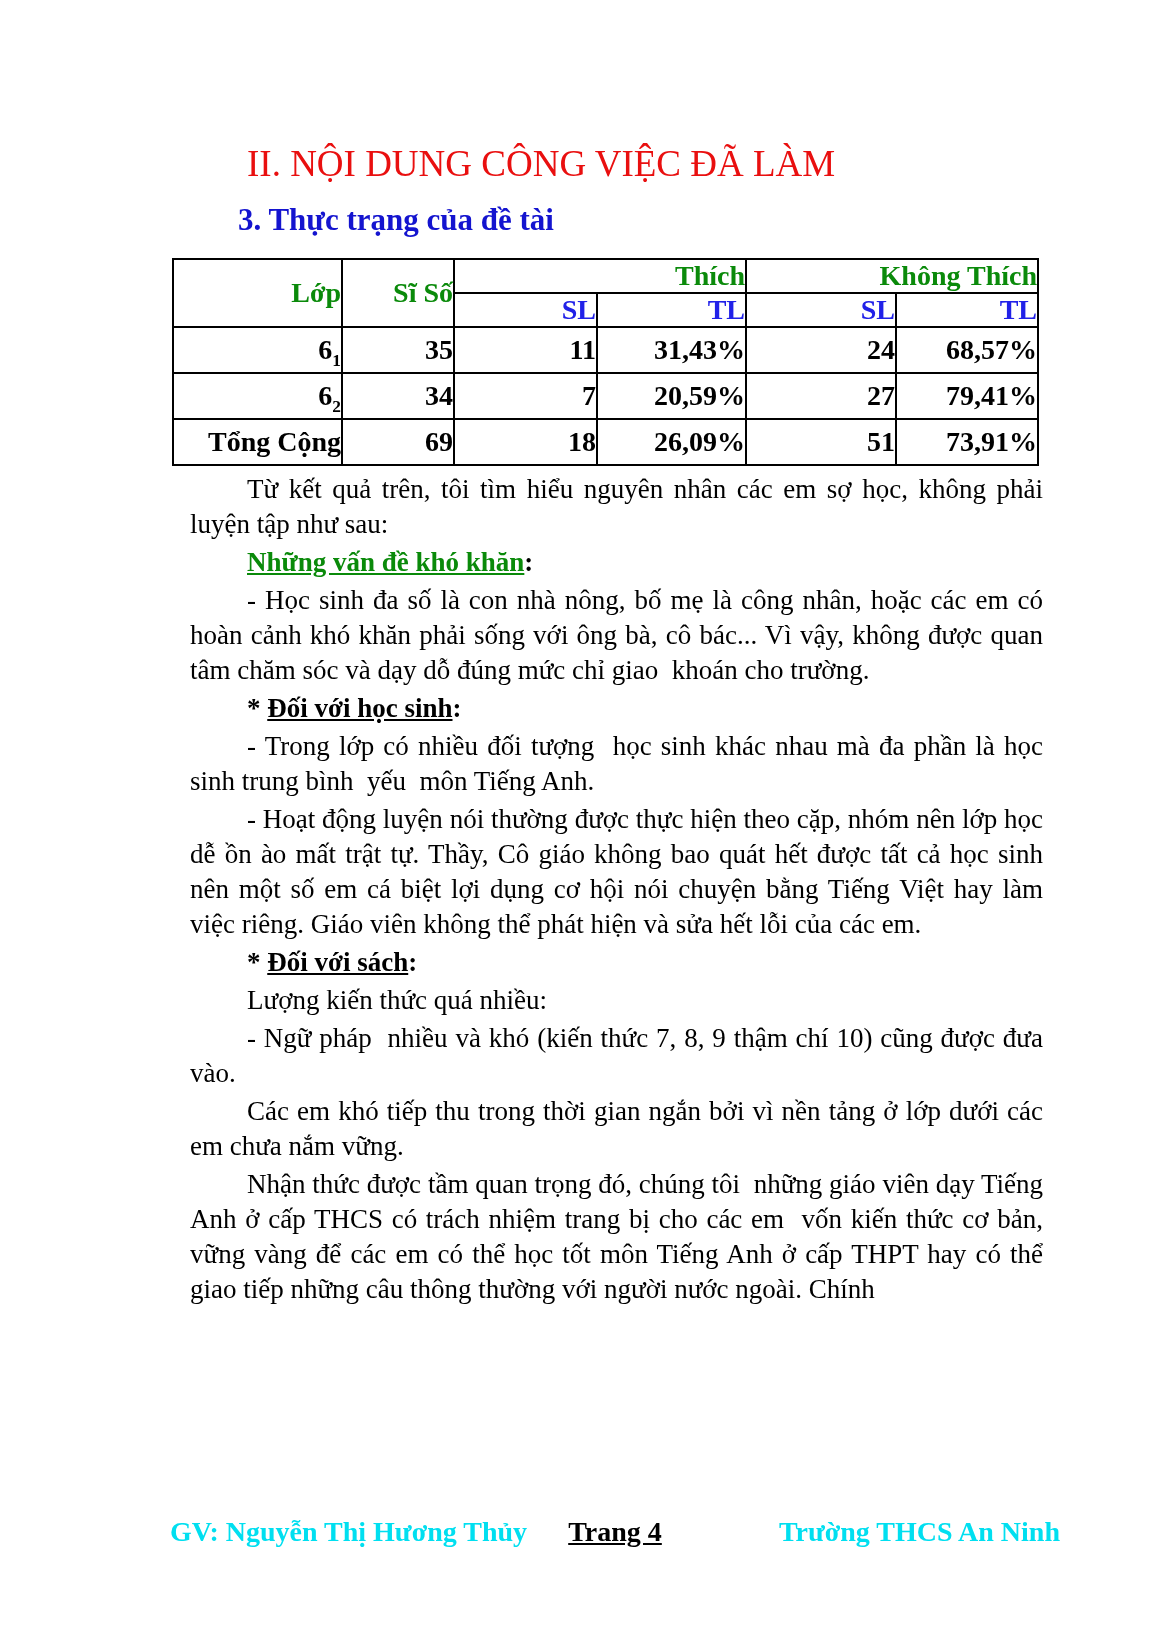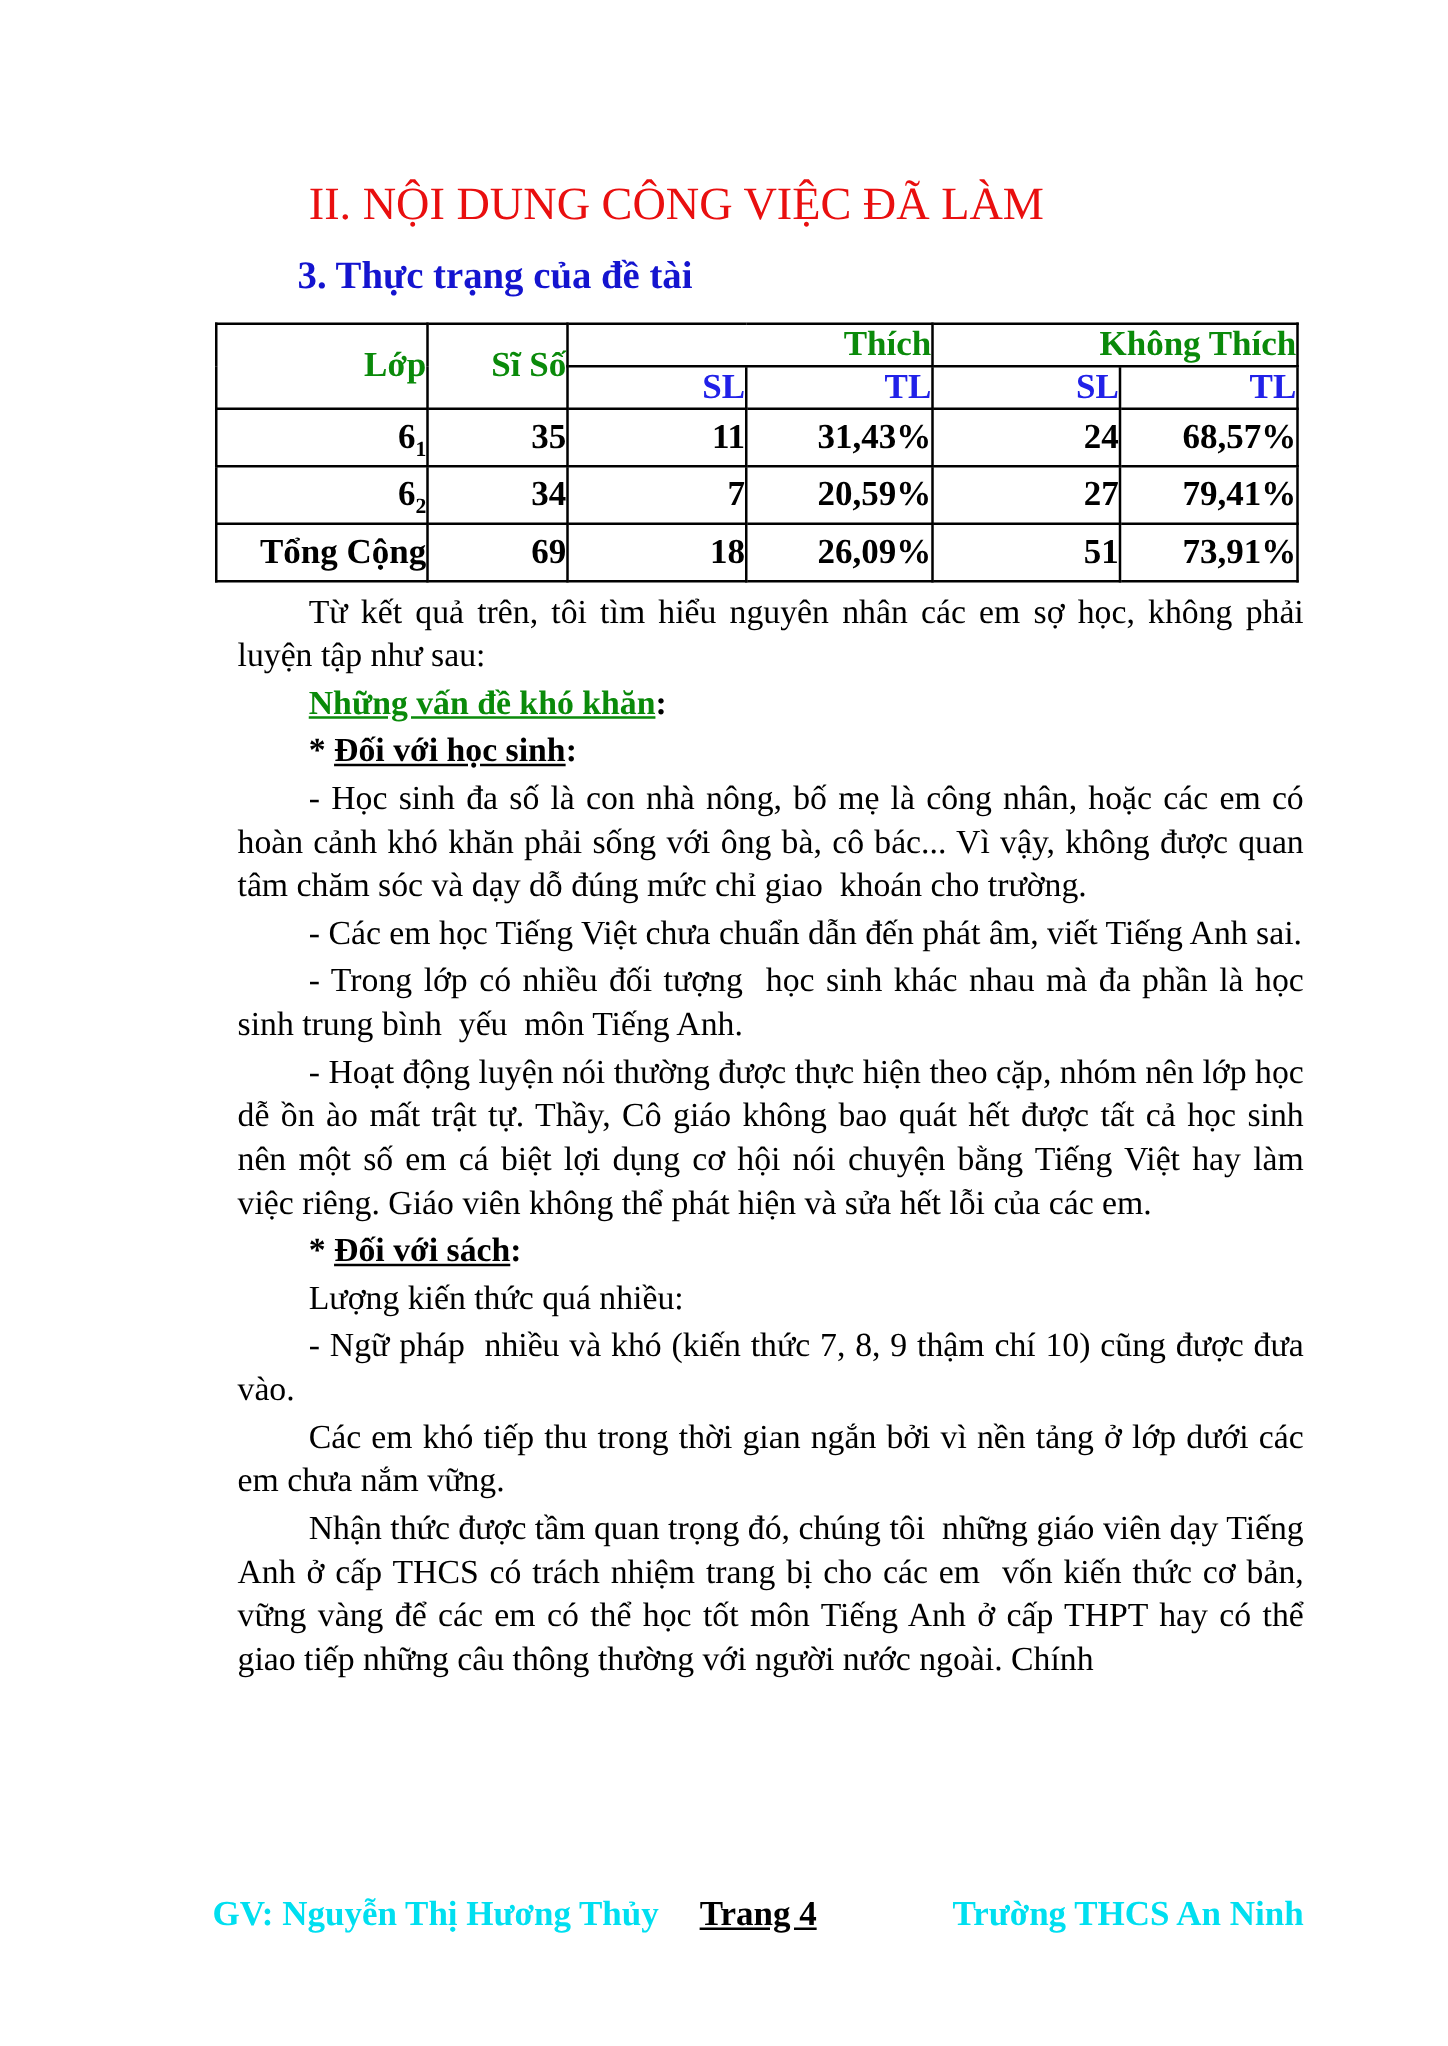--- a/index.html
+++ b/index.html
@@ -55,21 +55,21 @@
     vertical-align: middle;
   }
   table.survey th { font-size: 28px; }
   .th-green { color: var(--table-green, #0a8a0a); }
   .th-blue  { color: var(--table-blue, #2121e8); }
   tr.group-row th { height: 32px; }
   tr.sub-row th { height: 32px; }
   table.survey td { font-size: 28px; height: 44px; }
   .footer {
     position: absolute;
-    left: 170px; right: 115px; top: 1514px;
+    left: 170px; right: 98px; top: 1514px;
     display: flex; align-items: baseline;
     font-weight: bold; font-size: 28px; line-height: 36px;
   }
   .footer .teacher { flex: 1 1 0; text-align: left;  color: var(--footer-cyan, #00dff0); }
   .footer .school  { flex: 1 1 0; text-align: right; color: var(--footer-cyan, #00dff0); }
   .footer .pageno  { flex: 0 0 auto; color: #000; text-decoration: underline; }
 </style>
 </head>
 <body>
 
@@ -128,24 +128,23 @@
         <td>51</td>
         <td>73,91%</td>
       </tr>
     </tbody>
   </table>
 
   <p class="body-p">Từ kết quả trên, tôi tìm hiểu nguyên nhân các em sợ học, không phải luyện tập như sau:</p>
 
   <p class="body-p"><span class="green-head u">Những vấn đề khó khăn</span><span class="bold">:</span></p>
 
+  <p class="body-p">- Học sinh đa số là con nhà nông, bố mẹ là công nhân, hoặc các em có hoàn cảnh khó khăn phải sống với ông bà, cô bác... Vì vậy, không được quan tâm chăm sóc và dạy dỗ đúng mức chỉ giao  khoán cho trường.</p>
+
   <p class="body-p bold"><span>* </span><span class="u">Đối với học sinh</span><span>:</span></p>
-
-  <p class="body-p">- Học sinh đa số là con nhà nông, bố mẹ là công nhân, hoặc các em có hoàn cảnh khó khăn phải sống với ông bà, cô bác... Vì vậy, không được quan tâm chăm sóc và dạy dỗ đúng mức chỉ giao  khoán cho trường.</p>
-  <p class="body-p">- Các em học Tiếng Việt chưa chuẩn dẫn đến phát âm, viết Tiếng Anh sai.</p>
   <p class="body-p">- Trong lớp có nhiều đối tượng  học sinh khác nhau mà đa phần là học sinh trung bình  yếu  môn Tiếng Anh.</p>
   <p class="body-p">- Hoạt động luyện nói thường được thực hiện theo cặp, nhóm nên lớp học dễ ồn ào mất trật tự. Thầy, Cô giáo không bao quát hết được tất cả học sinh nên một số em cá biệt lợi dụng cơ hội nói chuyện bằng Tiếng Việt hay làm việc riêng. Giáo viên không thể phát hiện và sửa hết lỗi của các em.</p>
 
   <p class="body-p bold"><span>* </span><span class="u">Đối với sách</span><span>:</span></p>
 
   <p class="body-p">Lượng kiến thức quá nhiều:</p>
   <p class="body-p">- Ngữ pháp  nhiều và khó (kiến thức 7, 8, 9 thậm chí 10) cũng được đưa  vào.</p>
   <p class="body-p">Các em khó tiếp thu trong thời gian ngắn bởi vì nền tảng ở lớp dưới các em chưa nắm vững.</p>
 
   <p class="body-p">Nhận thức được tầm quan trọng đó, chúng tôi  những giáo viên dạy Tiếng Anh ở cấp THCS có trách nhiệm trang bị cho các em  vốn kiến thức cơ bản, vững vàng để các em có thể học tốt môn Tiếng Anh ở cấp THPT hay có thể giao tiếp những câu thông thường với người nước ngoài. Chính</p>

